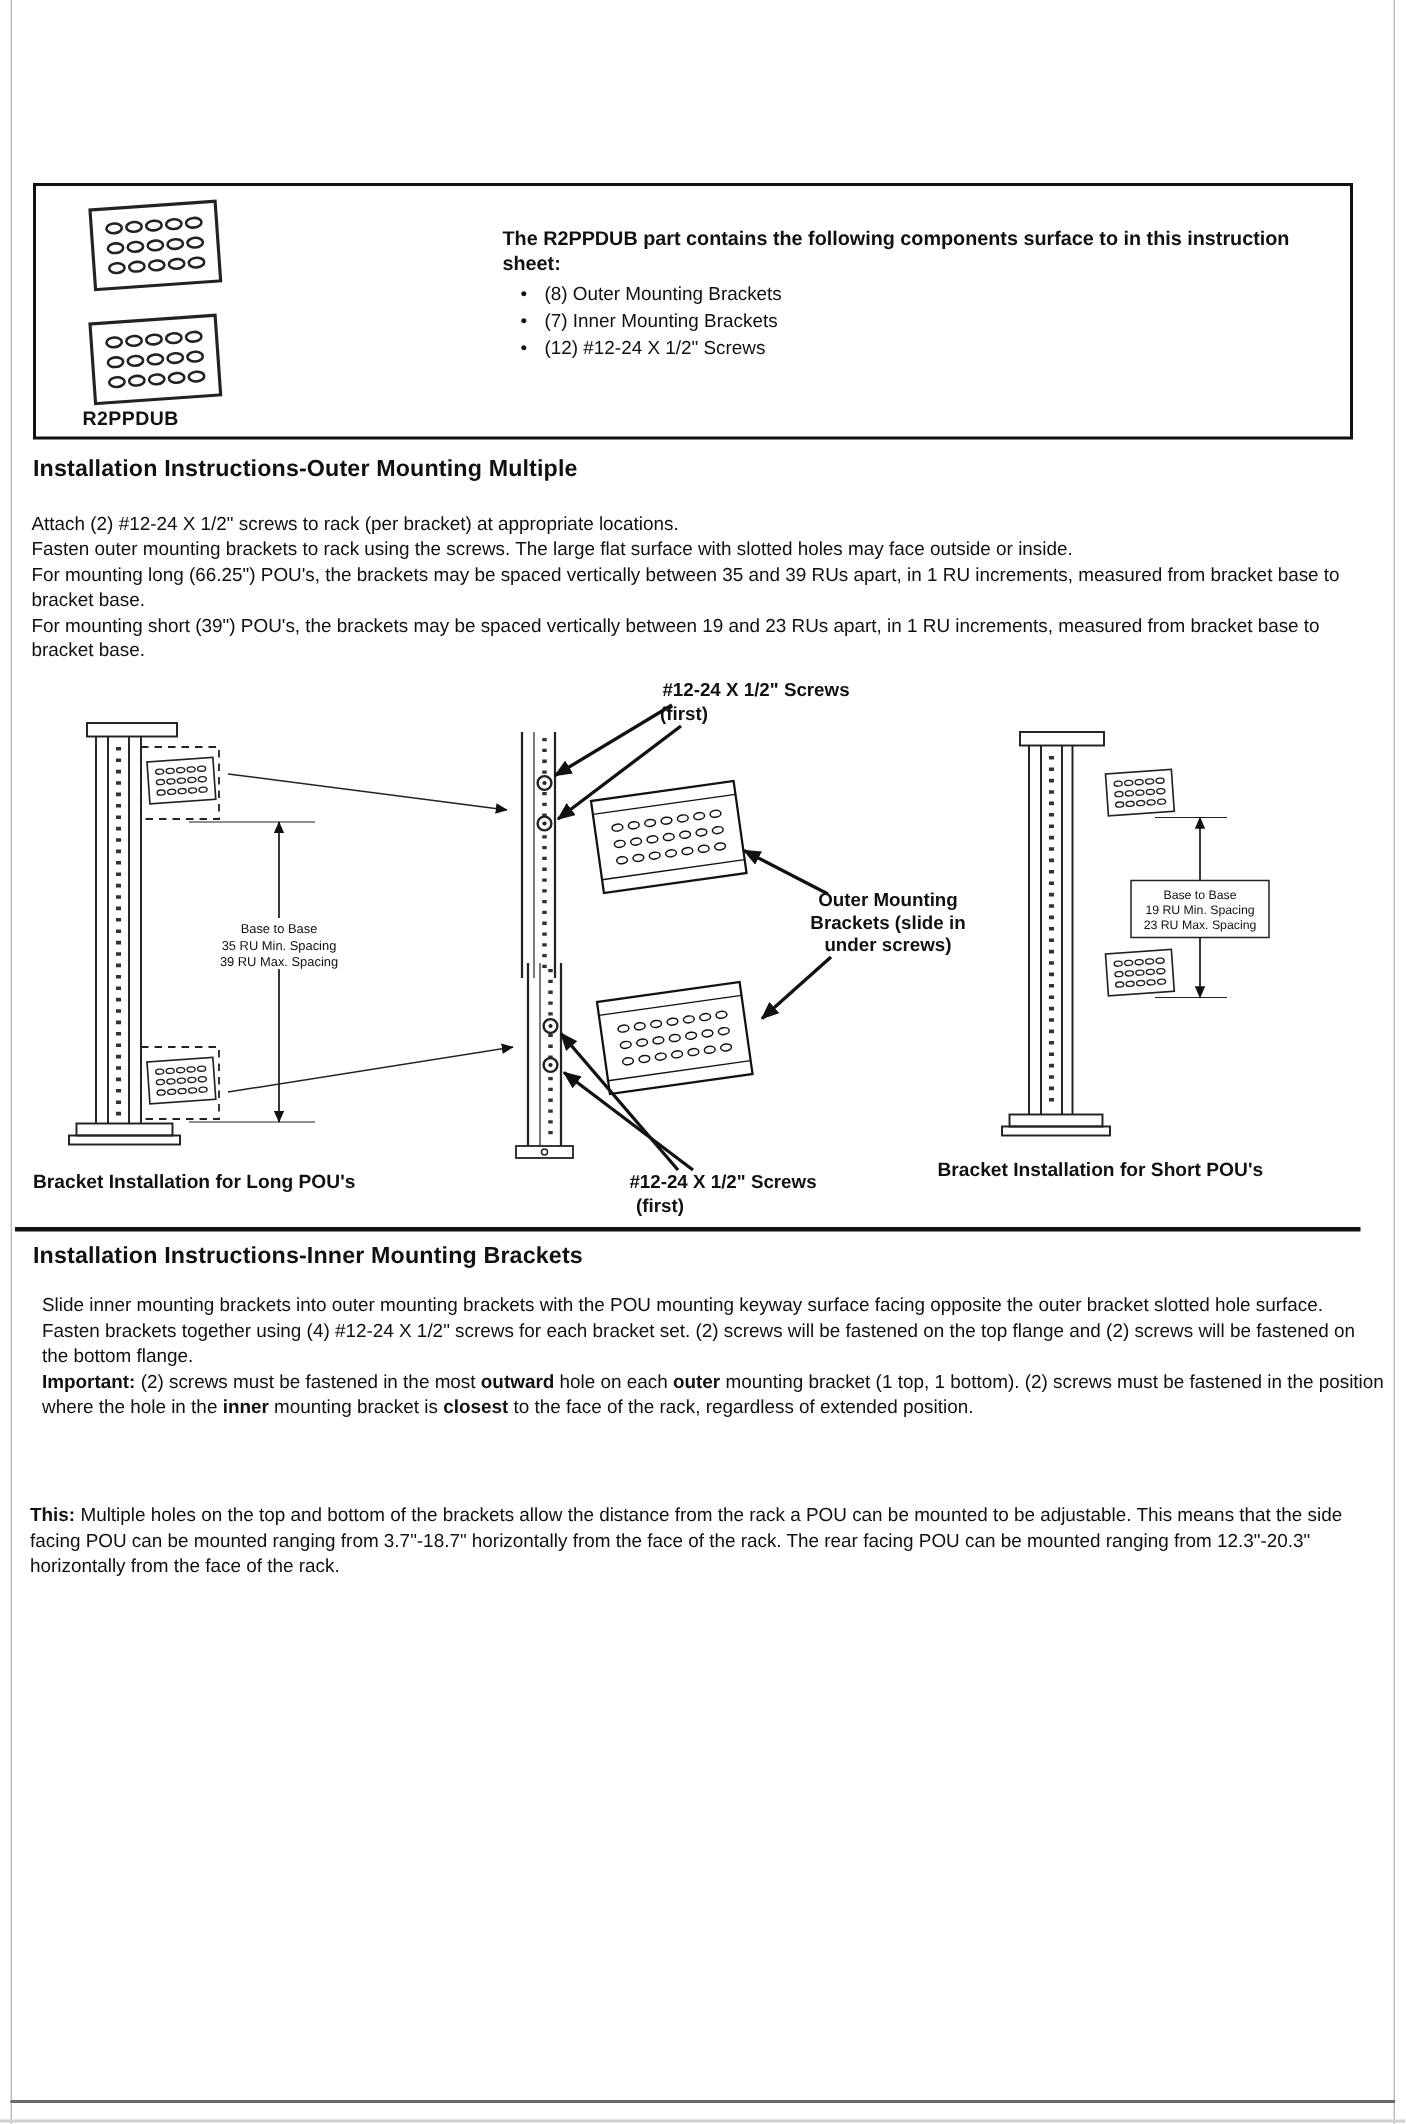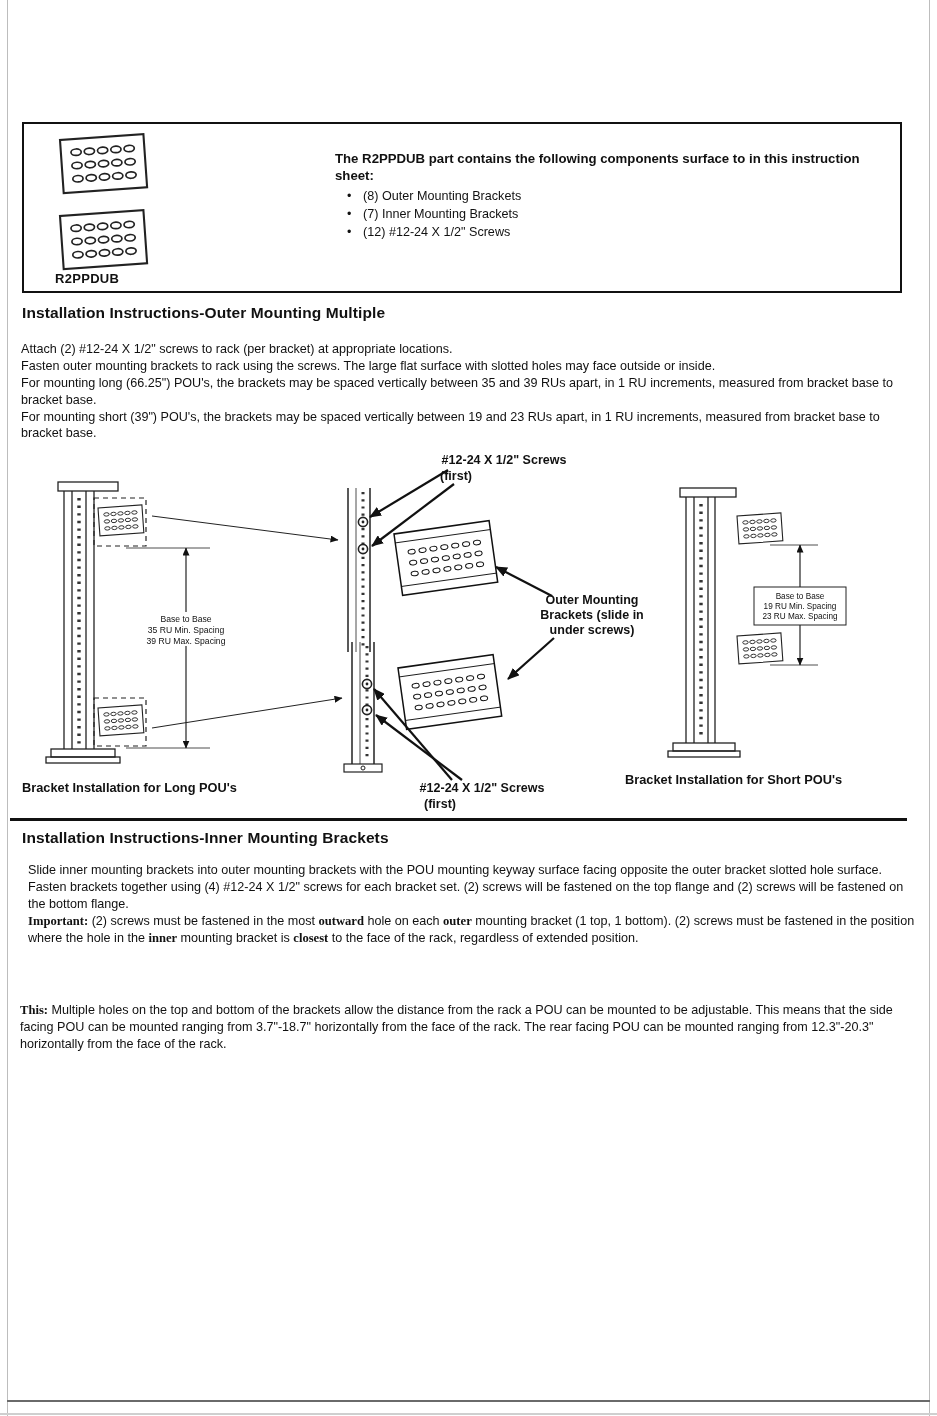--- a/index.html
+++ b/index.html
@@ -23,21 +23,21 @@
 
   h2.sec { position:absolute; left:22px; font-size:15.5px; font-weight:bold; letter-spacing:.1px; }
   .h-outer { top:304px; }
   .h-inner { top:829px;text-align:center; }
   .divider { position:absolute; left:10px; top:818px; width:897px; height:3px; background:#111; }
 
   .bodytext { position:absolute; font-size:12.6px; line-height:1.34; }
   .p-outer { left:21px; top:341px; width:894px; }
   .p-inner { left:28px; top:862px; width:896px; }
   .p-note  { left:20px; top:1002px; width:896px; }
-  .b { font-weight:bold;font-family:Liberation Serif, serif; }
+  .b { font-weight:bold; }
 
   .diagram { position:absolute; left:18px; top:446px; }
   svg text { font-family:"Liberation Sans", sans-serif; fill:#111; }
 </style>
 </head>
 <body>
 
 <svg width="0" height="0" style="position:absolute" aria-hidden="true">
   <defs>
     <marker id="ah" markerUnits="userSpaceOnUse" markerWidth="12" markerHeight="10" refX="11" refY="5" orient="auto-start-reverse">

